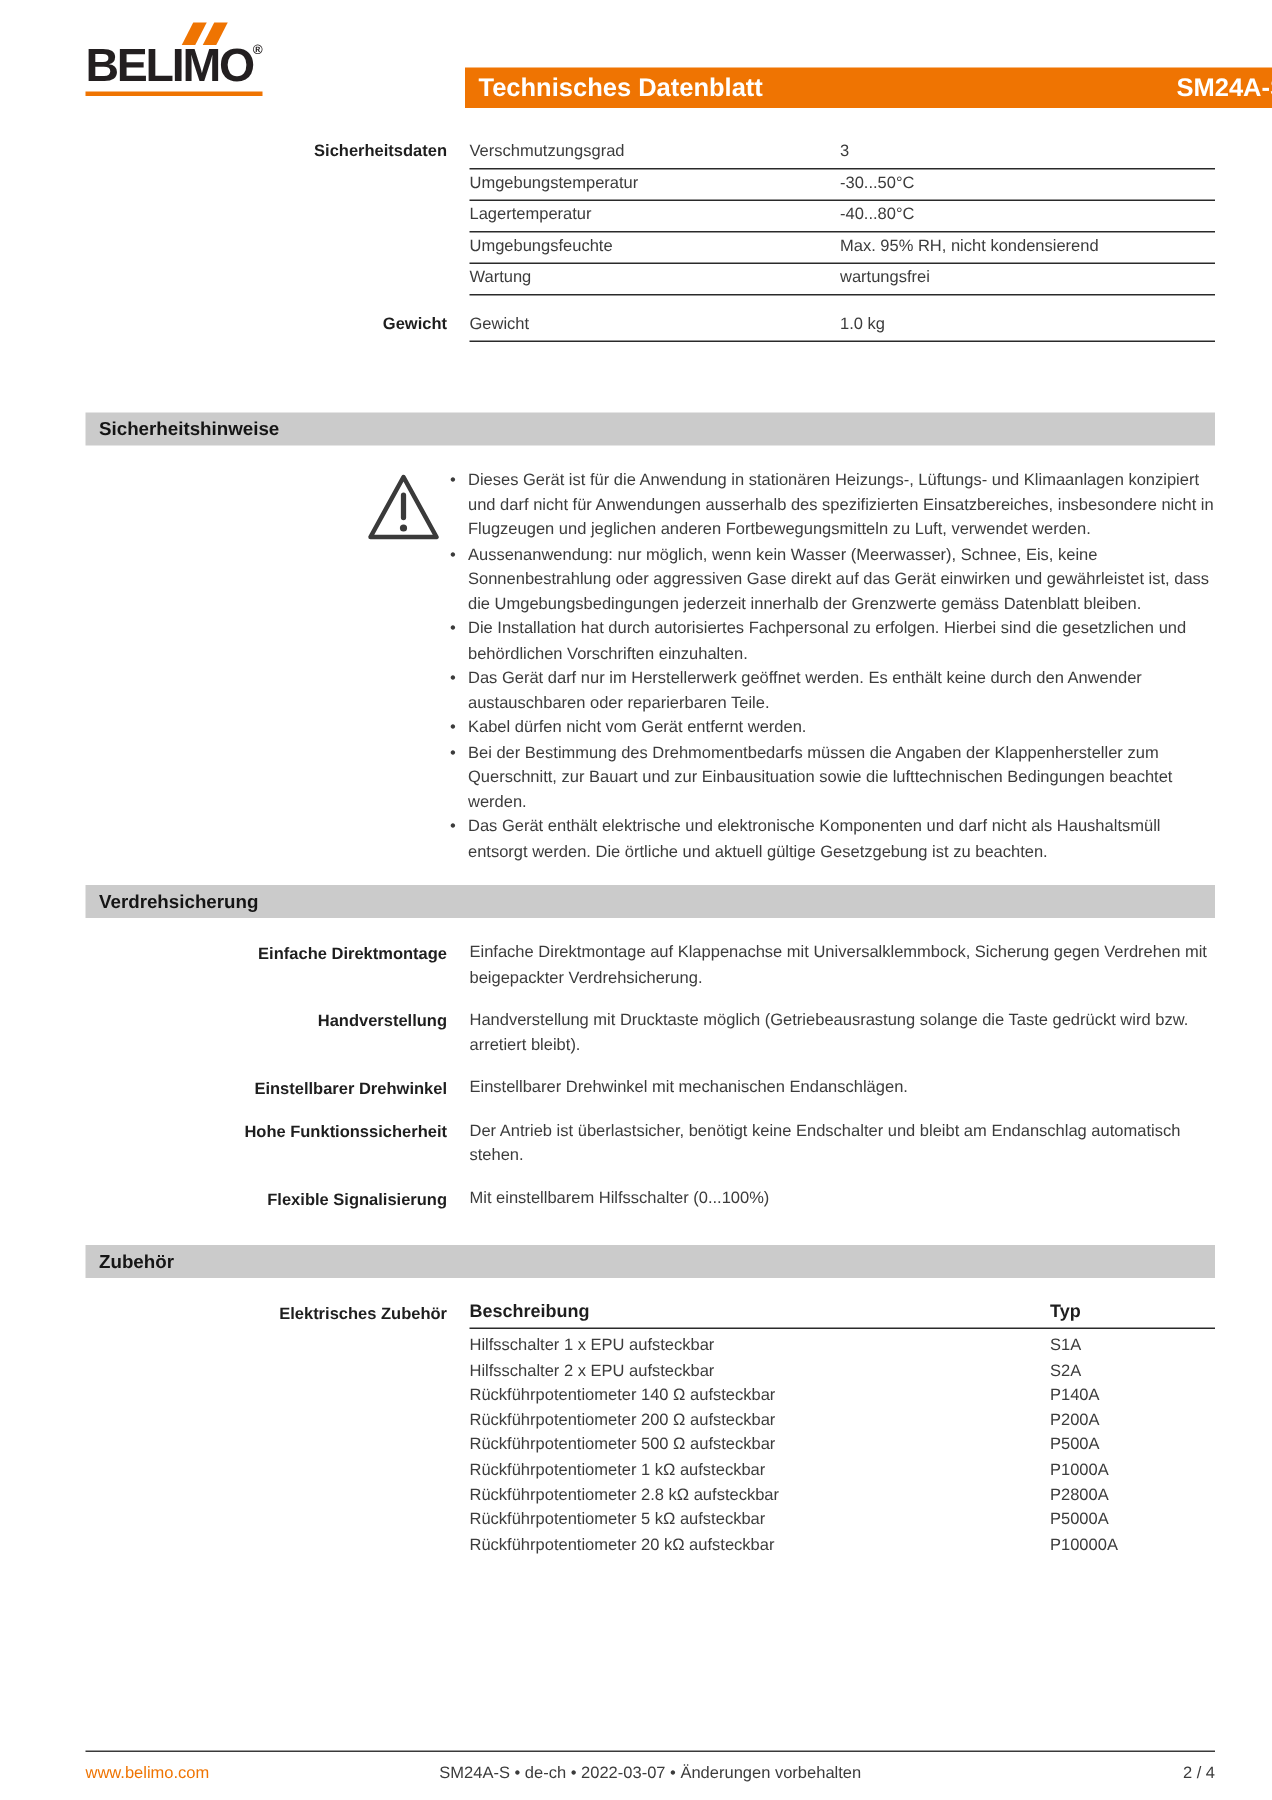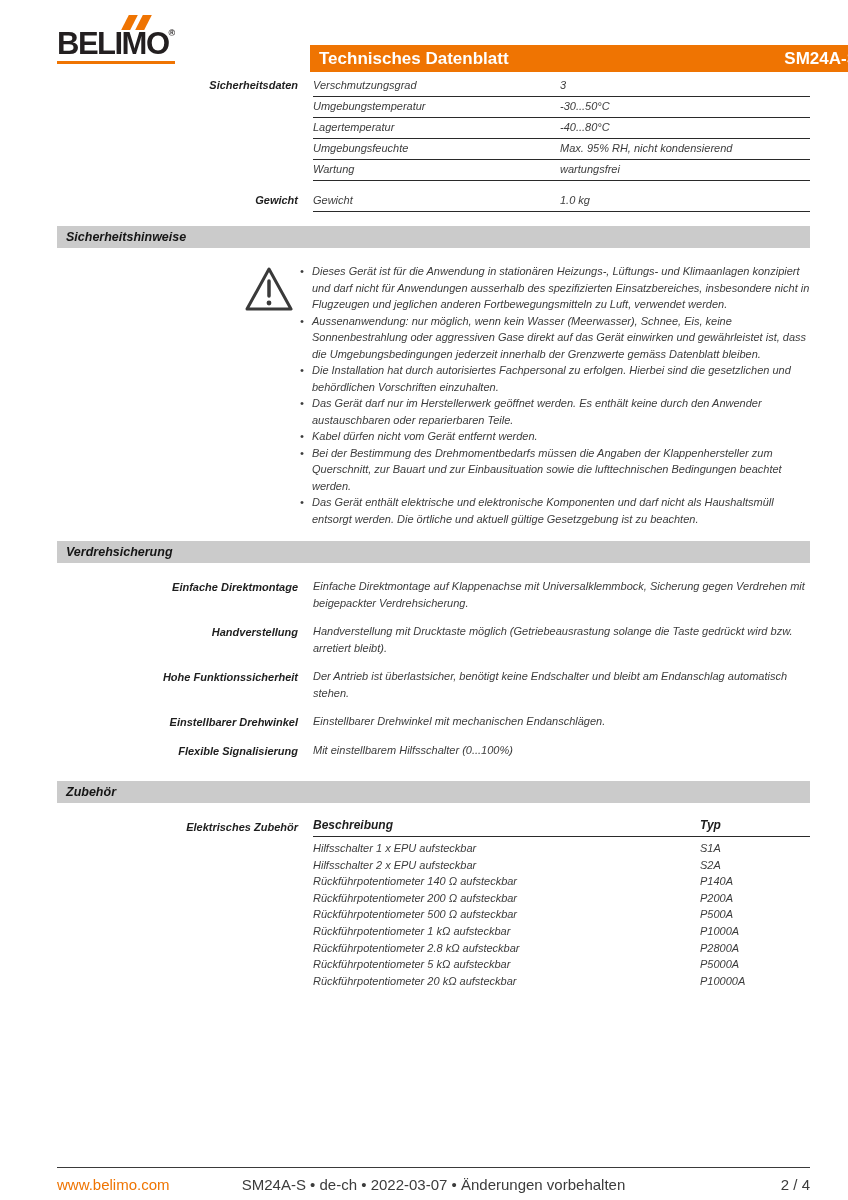--- a/index.html
+++ b/index.html
@@ -24,41 +24,41 @@
   .logo-underline { height: 3px; background: #ef7402; margin-top: 2px; width: 118px; }
 
   .banner {
     position: absolute; left: 310px; top: 45px; width: 557px; height: 27px;
     background: #ef7402; color: #ffffff;
     display: flex; align-items: center; justify-content: space-between;
     padding: 0 9px; font-size: 17px; font-weight: bold; text-align: center;
   }
 
   
-  .content { position: absolute; left: 57px; top: 76px; width: 753px; font-style: italic; }
+  .content { position: absolute; left: 57px; top: 92px; width: 753px; }
   .row-grid { display: grid; grid-template-columns: 241px 1fr; column-gap: 15px; }
   .side-label { text-align: right; font-weight: bold; color: #1e1e1e; font-size: 11px; padding-top: 3px; }
   .body-text { font-size: 11px; line-height: 16.5px; color: #3c3c3c; }
 
   .section-bar {
     background: #cbcbcb; color: #151515; font-weight: bold; font-size: 12.5px;
     padding: 4px 9px 4px; margin-bottom: 15px;
   }
 
   
   .spec-table { width: 100%; }
   .spec-row {
     display: grid; grid-template-columns: 247px 1fr;
     border-bottom: 1px solid #2a2a2a;
     font-size: 11px; padding: 3px 0 4px; line-height: 13px;
   }
   .weight-block { margin-top: 10px; }
 
   
-  .safety-section { margin-top: 14px; }
+  .safety-section { margin-top: 47px; }
   .notes-grid { display: grid; grid-template-columns: 241px 1fr; }
   .warn-wrap { display: flex; justify-content: flex-end; padding-right: 3px; padding-top: 2px; }
   .bullets { list-style: none; }
   .bullets li {
     font-size: 11px; line-height: 16.5px; position: relative; padding-left: 14px;
   }
   .bullets li::before {
     content: "\2022"; position: absolute; left: 2px; top: 0; color: #3c3c3c;
   }
 
@@ -75,21 +75,21 @@
     font-weight: bold; color: #1e1e1e; font-size: 12px;
     padding-bottom: 4px; border-bottom: 1px solid #2a2a2a; margin-bottom: 3px;
   }
   .acc-row { display: grid; grid-template-columns: 387px 1fr; font-size: 11px; line-height: 16.6px; }
 
   
   .footer {
     position: absolute; left: 57px; width: 753px; top: 1167px;
     border-top: 1.5px solid #3a3a3a; padding-top: 8px;
     display: grid; grid-template-columns: 1fr auto 1fr; align-items: baseline;
-    font-size: 15px;
+    font-size: 11px;
   }
   .footer-site { color: #ef7402; text-decoration: none; justify-self: start; }
   .footer-center { color: #3c3c3c; justify-self: center; }
   .footer-page { color: #3c3c3c; justify-self: end; }
 </style>
 </head>
 <body>
 
 <div class="page">
 
@@ -171,26 +171,26 @@
       <div class="section-bar">Verdrehsicherung</div>
       <div class="row-grid feature-row">
         <div class="side-label">Einfache Direktmontage</div>
         <div class="body-text">Einfache Direktmontage auf Klappenachse mit Universalklemmbock, Sicherung gegen Verdrehen mit beigepackter Verdrehsicherung.</div>
       </div>
       <div class="row-grid feature-row">
         <div class="side-label">Handverstellung</div>
         <div class="body-text">Handverstellung mit Drucktaste möglich (Getriebeausrastung solange die Taste gedrückt wird bzw. arretiert bleibt).</div>
       </div>
       <div class="row-grid feature-row">
+        <div class="side-label">Einstellbarer Drehwinkel</div>
+        <div class="body-text">Einstellbarer Drehwinkel mit mechanischen Endanschlägen.</div>
+      </div>
+      <div class="row-grid feature-row">
         <div class="side-label">Hohe Funktionssicherheit</div>
         <div class="body-text">Der Antrieb ist überlastsicher, benötigt keine Endschalter und bleibt am Endanschlag automatisch stehen.</div>
-      </div>
-      <div class="row-grid feature-row">
-        <div class="side-label">Einstellbarer Drehwinkel</div>
-        <div class="body-text">Einstellbarer Drehwinkel mit mechanischen Endanschlägen.</div>
       </div>
       <div class="row-grid feature-row">
         <div class="side-label">Flexible Signalisierung</div>
         <div class="body-text">Mit einstellbarem Hilfsschalter (0...100%)</div>
       </div>
     </div>
 
     <div class="accessories-section">
       <div class="section-bar">Zubehör</div>
       <div class="row-grid">

